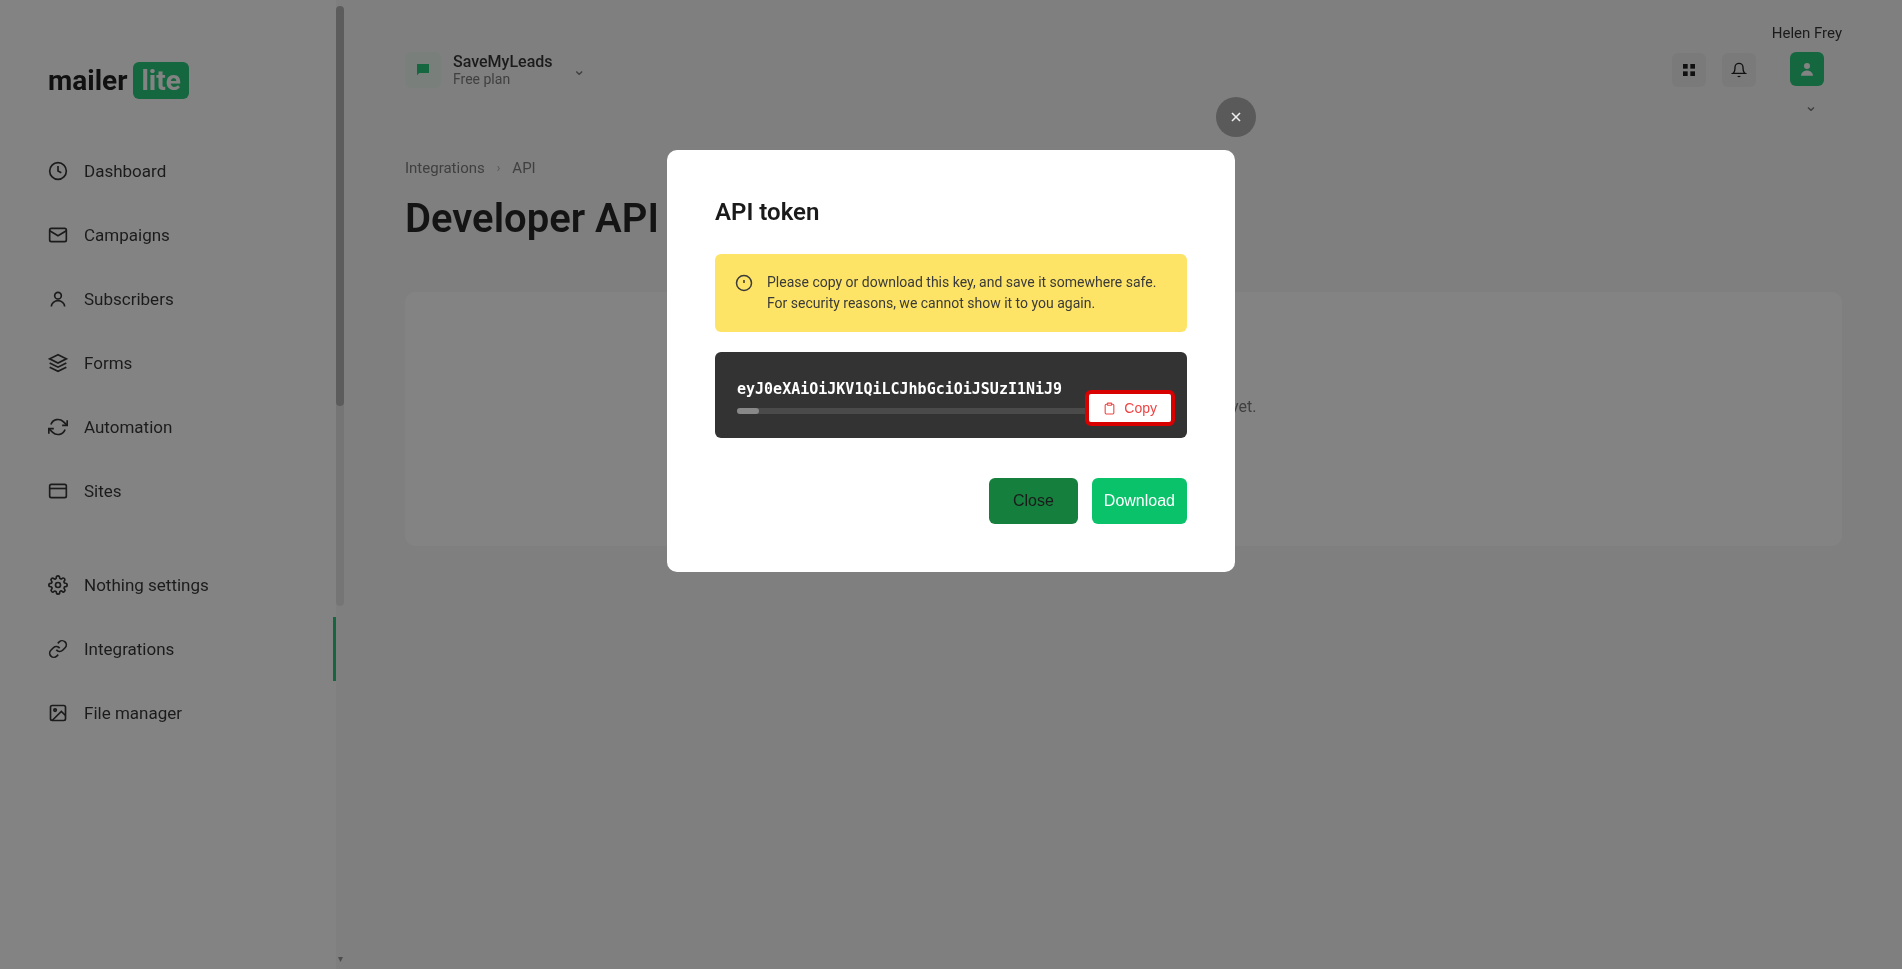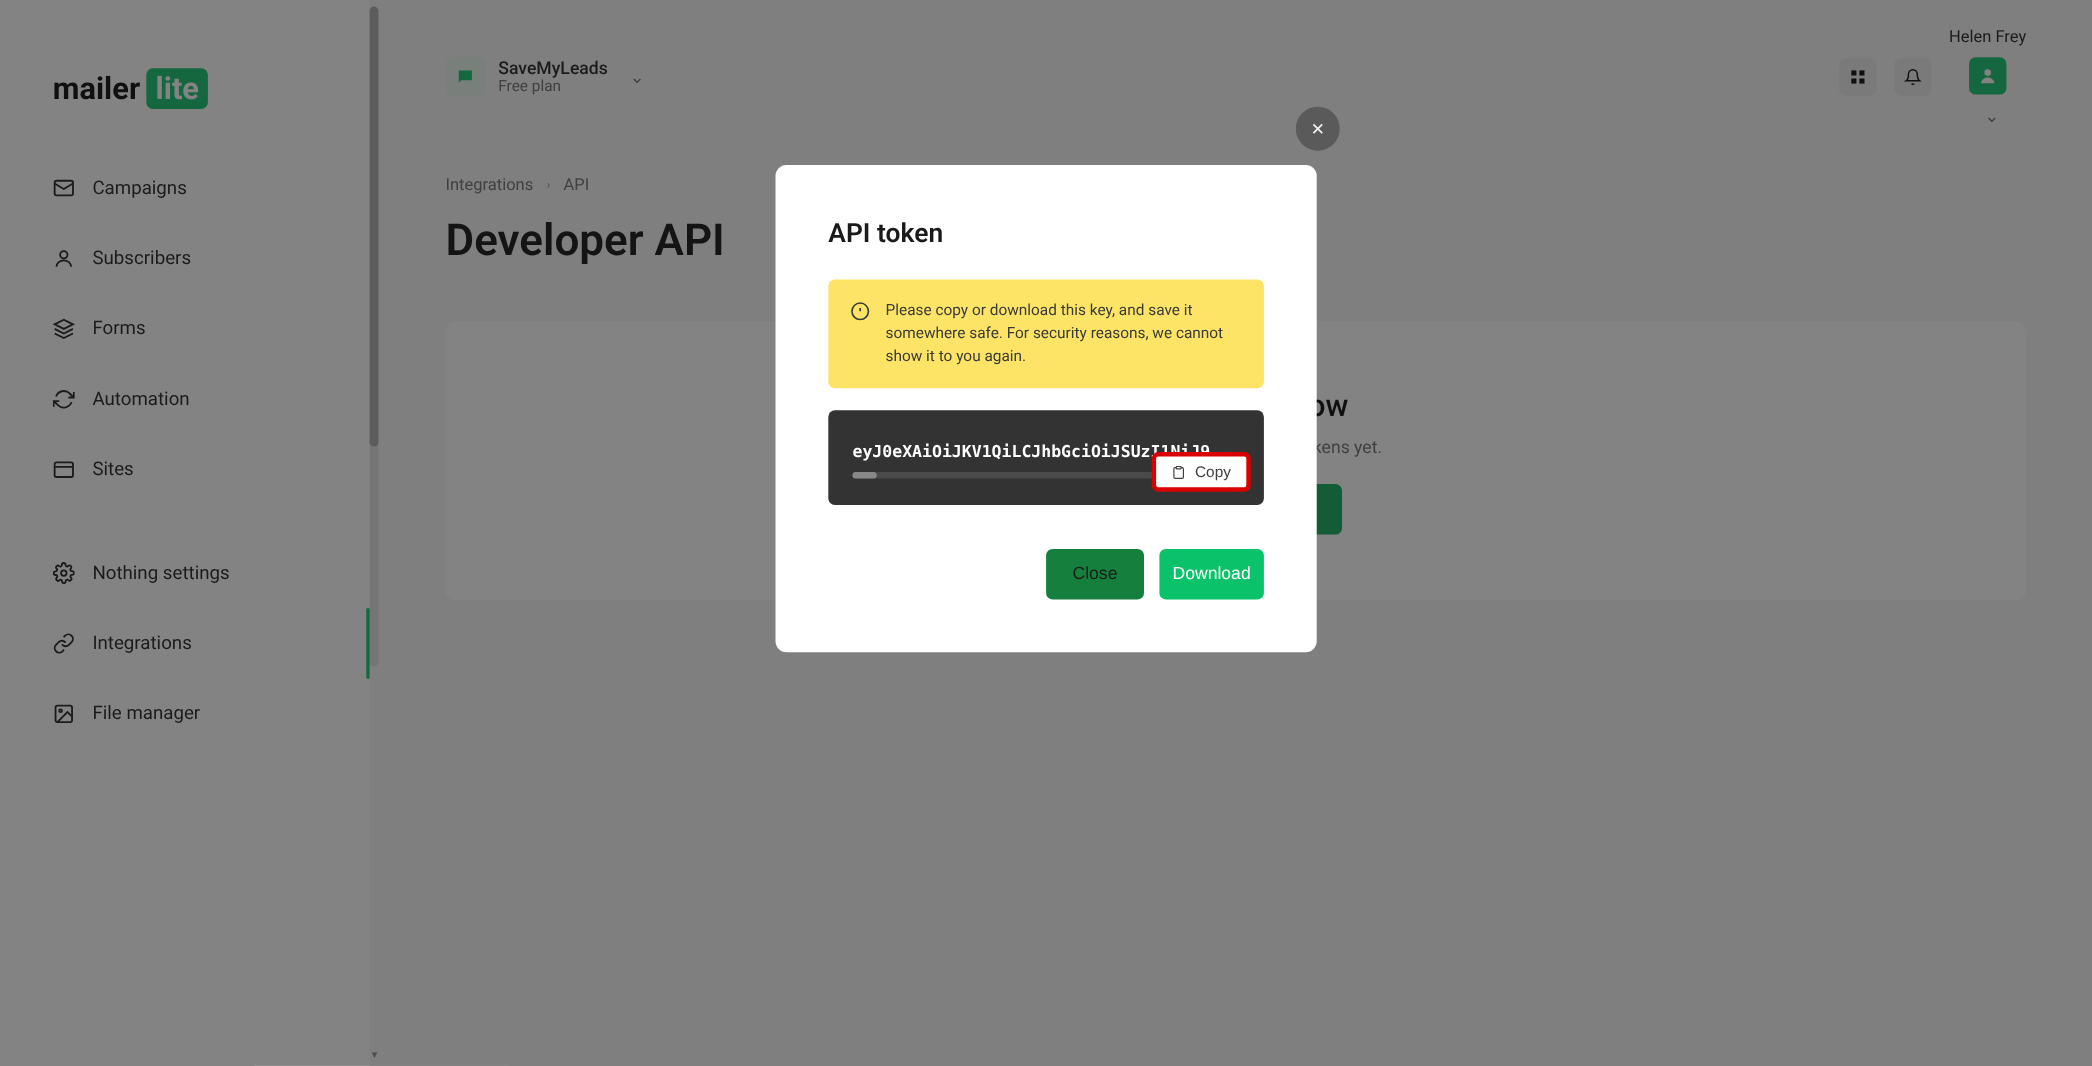--- a/index.html
+++ b/index.html
@@ -43,48 +43,55 @@
 .gen-btn { background: #09a856; color: #fff; border: none; padding: 14px 24px; font-size: 16px; border-radius: 6px; cursor: pointer; }
 
 .card2 { background: #fff; margin: 20px 60px; border-radius: 10px; padding: 36px 44px; display: flex; justify-content: space-between; align-items: center; }
 .card2-title { font-size: 24px; font-weight: 600; }
 .doc-btn { background: #ececec; color: #1a1a1a; border: none; padding: 14px 24px; font-size: 16px; border-radius: 6px; cursor: pointer; }
 
 
 .overlay { position: absolute; inset: 0; background: rgba(30,30,30,0.55); }
 
 
-.modal { position: absolute; left: 50%; top: 150px; transform: translateX(-50%); width: 492px; background: #fff; border-radius: 10px; padding: 48px; }
+.modal { position: absolute; left: 50%; top: 150px; transform: translateX(-50%); width: 568px; background: #fff; border-radius: 10px; padding: 48px; }
 .modal-close { position: absolute; top: -53px; right: -21px; width: 40px; height: 40px; background: #5a5a5a; border-radius: 50%; display: flex; align-items: center; justify-content: center; color: #eee; cursor: pointer; font-size: 18px; }
 .modal-title { font-size: 24px; font-weight: 600; margin-bottom: 28px; color: #1a1a1a; }
 .warning { background: #fde466; border-radius: 6px; padding: 18px 20px; display: flex; gap: 14px; align-items: flex-start; margin-bottom: 20px; }
 .warning-icon { flex-shrink: 0; margin-top: 2px; }
 .warning-text { font-size: 14px; line-height: 1.5; color: #3a3a3a; }
 .token-box { background: #333; border-radius: 6px; padding: 28px 22px 24px; position: relative; margin-bottom: 40px; }
 .token-text { color: #fff; font-family: ui-monospace, monospace; font-size: 15px; font-weight: 600; white-space: nowrap; overflow: hidden; }
 .token-scroll { height: 6px; background: #4a4a4a; border-radius: 3px; margin-top: 10px; width: 100%; position: relative; }
 .token-scroll::before { content:''; position:absolute; left:0; top:0; width: 22px; height: 6px; background: #888; border-radius: 3px; }
-.copy-btn { position: absolute; right: 12px; bottom: 12px; background: #fff; border: 4px solid #d90000; border-radius: 6px; padding: 6px 14px; display: flex; align-items: center; gap: 8px; font-size: 14px; cursor: pointer; color: #404040; }
+.copy-btn { position: absolute; right: 12px; bottom: 12px; background: #fff; border: 4px solid #d90000; border-radius: 6px; padding: 6px 14px; display: flex; align-items: center; gap: 8px; font-size: 14px; cursor: pointer; color: #ef4444; }
 .modal-actions { display: flex; justify-content: flex-end; gap: 14px; }
 .btn-close { background: #15803d; color: #1a1a1a; border: none; padding: 14px 24px; font-size: 16px; border-radius: 6px; cursor: pointer; }
 .btn-download { background: #09c269; color: #fff; border: none; padding: 14px 12px; font-size: 16px; font-weight: 500; border-radius: 6px; cursor: pointer; }
 
 .scroll-track { position: absolute; right: 2px; top: 6px; width: 8px; height: 600px; background: rgba(0,0,0,0.08); border-radius: 4px; }
 .scroll-track::before { content:''; position:absolute; top:0; width:8px; height:400px; background: rgba(0,0,0,0.25); border-radius:4px; }
 .scroll-down { position:absolute; right:2px; bottom:4px; width:10px; height:10px; color:#888; font-size:10px; }
 </style>
 </head>
 <body>
 
 <aside class="sidebar">
   <div class="logo">
     <span>mailer</span>
       <span class="logo-lite">lite</span>
   </div>
   <nav class="nav">
+    <div class="nav-item">
+      <svg class="nav-icon" viewBox="0 0 24 24" fill="none" stroke="currentColor" stroke-width="2">
+          <circle cx="12" cy="12" r="10"></circle>
+          <polyline points="12 6 12 12 16 14"></polyline>
+        </svg>
+      <span>Dashboard</span>
+    </div>
     <div class="nav-item">
       <svg class="nav-icon" viewBox="0 0 24 24" fill="none" stroke="currentColor" stroke-width="2">
           <rect x="2" y="4" width="20" height="16" rx="2"></rect>
           <polyline points="2 7 12 13 22 7"></polyline>
         </svg>
       <span>Campaigns</span>
     </div>
     <div class="nav-item">
       <svg class="nav-icon" viewBox="0 0 24 24" fill="none" stroke="currentColor" stroke-width="2">
           <circle cx="12" cy="8" r="4"></circle>

